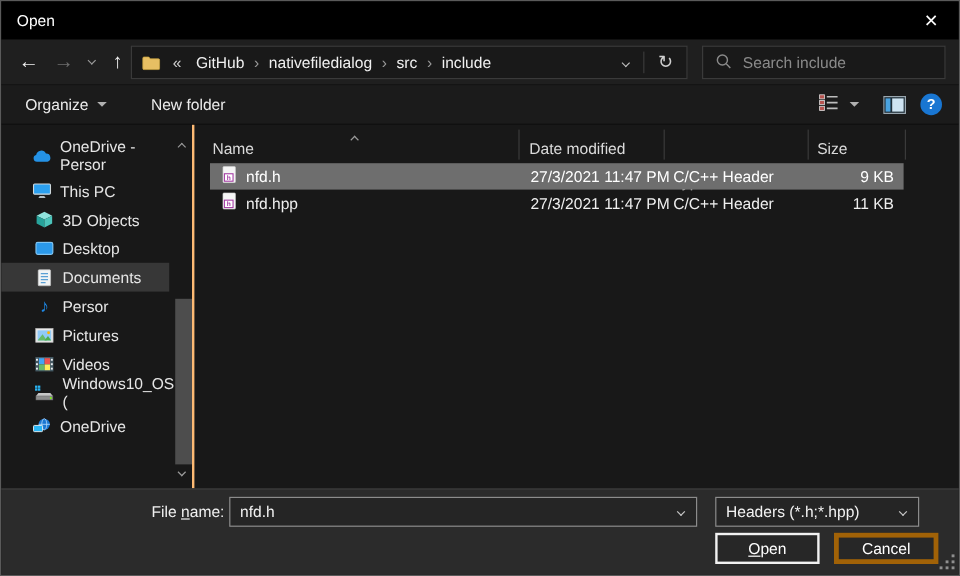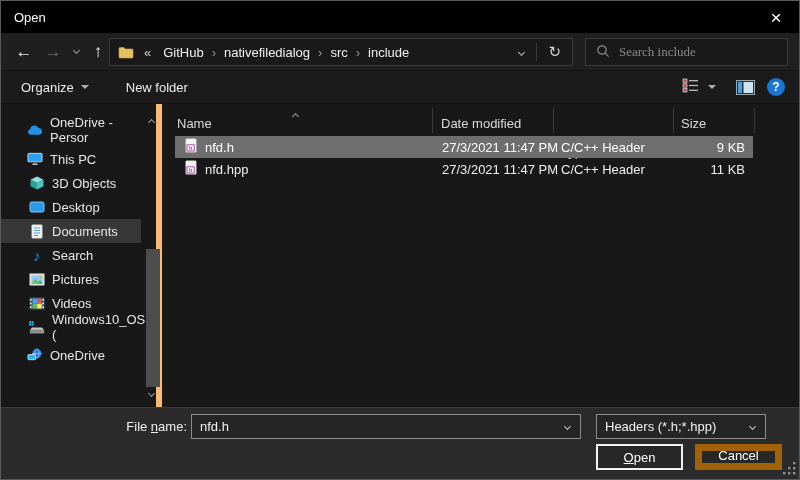--- a/index.html
+++ b/index.html
@@ -40,38 +40,38 @@
   .crumb { color:#f0f0f0; padding:0 7px; }
   .crumb-sep { color:#9a9a9a; padding:0 1px; font-size:13px; }
   .addr-spacer { flex:1; }
   .addr-chevron { padding:0 12px; color:#bdbdbd; display:flex; align-items:center; }
   .addr-divider { width:1px; height:18px; background:#3a3a3a; }
   .addr-refresh { padding:0 11px; color:#cfcfcf; font-size:15px; }
   .searchbox { position:absolute; left:584px; top:5px; width:203px; height:28px;
                background:#191919; border:1px solid #3a3a3a;
                display:flex; align-items:center; padding:0 10px; gap:9px; }
   .searchbox input { flex:1; background:transparent; border:none; outline:none;
-                     color:#d6d6d6; font-family:Liberation Serif, serif; font-size:13px; }
+                     color:#d6d6d6; font-family:Liberation Sans, sans-serif; font-size:13px; }
   .searchbox input::placeholder { color:#8a8a8a; }
   
   .cmdbar { position:absolute; top:70px; left:0; right:0; height:33px; background:#1b1b1b;
             border-bottom:1px solid #101010; display:flex; align-items:center; }
   .cmd-item { display:flex; align-items:center; gap:7px; color:#ececec; }
   .cmd-organize { margin-left:20px; }
   .cmd-newfolder { margin-left:37px; }
   .caret-down { width:0; height:0; border-left:4px solid transparent; border-right:4px solid transparent;
                 border-top:4px solid #b0b0b0; display:inline-block; }
   .cmd-right { position:absolute; right:14px; display:flex; align-items:center; gap:12px; }
   .view-details-group { display:flex; align-items:center; gap:8px; }
   .help-circle { width:18px; height:18px; border-radius:50%; background:#1976d2; color:#fff;
                  font-size:12px; font-weight:bold; display:flex; align-items:center; justify-content:center; }
   
   .main { position:absolute; top:103px; left:0; right:0; height:303px; background:#181818; }
   .sidebar { position:absolute; left:0; top:0; width:161px; height:100%;
-             border-right:6px solid #fdba74; padding-top:14px; }
+             border-right:2px solid #fdba74; padding-top:14px; }
   .side-item { height:24px; width:140px; display:flex; align-items:center; gap:7px; color:#e6e6e6; }
   .side-item.indent0 { padding-left:26px; }
   .side-item.indent1 { padding-left:28px; }
   .side-item.selected { background:#373737; }
   .side-item .ic { width:16px; display:flex; justify-content:center; flex:0 0 16px; }
   .gap-after { margin-bottom:5px; }
   .gap-before { margin-top:4px; }
   .music-glyph { color:#1e88e5; font-size:15px; line-height:1; }
   .side-scroll { position:absolute; left:144px; top:0; width:16px; height:100%; }
   .scroll-arrow { position:absolute; left:4px; color:#9a9a9a; }
@@ -100,21 +100,21 @@
   .mnemonic { text-decoration:underline; }
   .combo { position:absolute; height:25px; background:#252525; border:1px solid #8c8c8c;
            display:flex; align-items:center; padding-left:8px; color:#f2f2f2; }
   .combo-filename { left:190px; top:6px; width:390px; }
   .combo-filetype { left:595px; top:6px; width:170px; }
   .combo-value { flex:1; white-space:nowrap; overflow:hidden; }
   .combo-chev { margin-right:10px; color:#c8c8c8; display:flex; align-items:center; }
   .btn { position:absolute; top:36px; width:87px; height:26px; background:#272727; color:#fff;
          display:flex; align-items:center; justify-content:center; }
   .btn-open { left:595px; border:2px solid #f2f2f2; }
-  .btn-cancel { left:694px; border:7px solid #a16207;align-items:flex-end; }
+  .btn-cancel { left:694px; border:4px solid #a16207; }
   .grip { position:absolute; right:2px; bottom:2px; }
 </style>
 </head>
 <body>
 
 <div class="window">
 
   <div class="titlebar">
     <span class="title-text">Open</span>
     <div class="close-btn">
@@ -258,21 +258,21 @@
             <line x1="3" y1="9" x2="9" y2="9" stroke="#5a9fd4" stroke-width="1"></line>
             <line x1="3" y1="11.5" x2="7" y2="11.5" stroke="#5a9fd4" stroke-width="1"></line>
           </svg>
         </span>
         <span>Documents</span>
       </div>
 
 
       <div class="side-item indent1">
         <span class="ic music-glyph">♪</span>
-        <span>Search</span>
+        <span>Persor</span>
       </div>
 
       <div class="side-item indent1">
         <span class="ic">
           <svg width="16" height="13" viewBox="0 0 16 13">
             <rect x="0.8" y="0.8" width="14.4" height="11.4" fill="#e8e8e8" stroke="#bdbdbd" stroke-width="0.6"></rect>
             <rect x="2.3" y="2.3" width="11.4" height="8.4" fill="#90caf9"></rect>
             <polygon points="2.3,10.7 6.5,5.5 10,10.7" fill="#66bb6a"></polygon>
             <polygon points="8,10.7 11,7 13.7,10.7" fill="#4caf50"></polygon>
             <circle cx="11.5" cy="4.3" r="1.2" fill="#ffb300"></circle>

